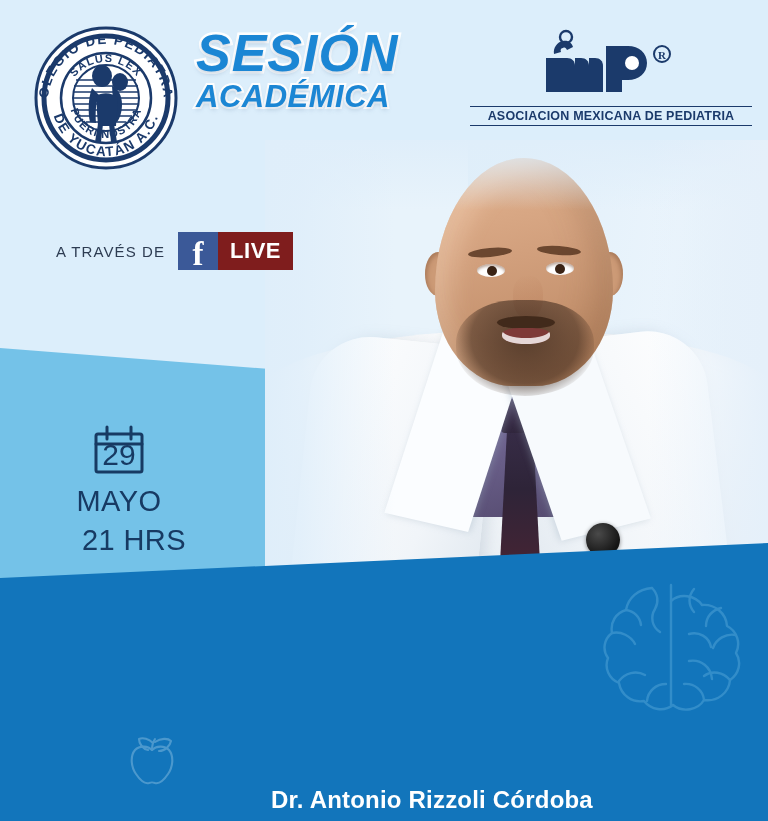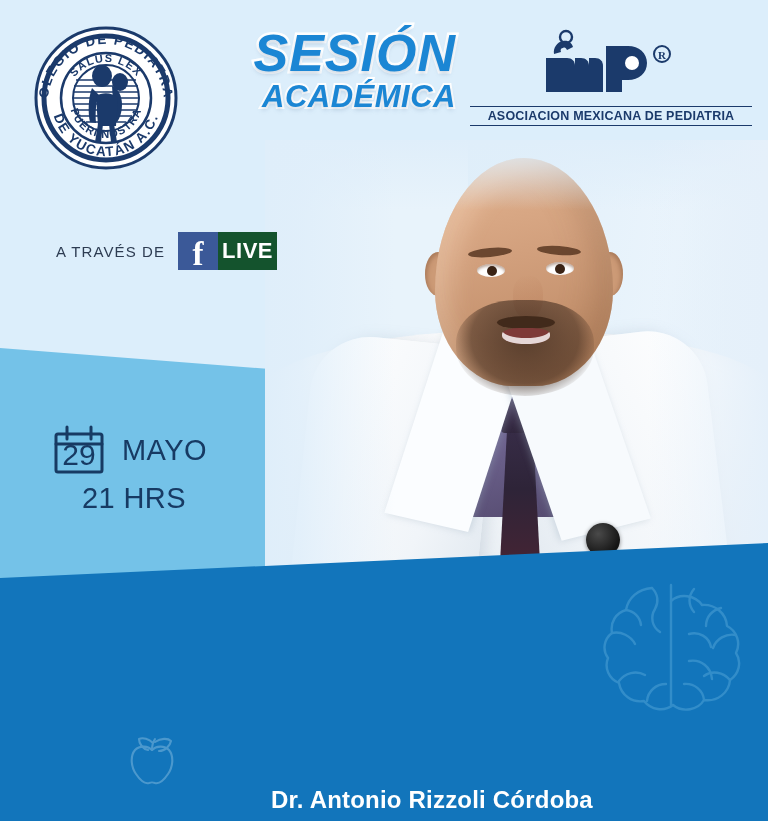--- a/index.html
+++ b/index.html
@@ -201,21 +201,21 @@
   .amp-name{
     font-size:12.5px; font-weight:bold; letter-spacing:.2px;
     color:#1b3a6b; white-space:nowrap;
     border-top:1.6px solid #1b3a6b; border-bottom:1.6px solid #1b3a6b;
     padding:2px 0 2px;
     font-family:"Liberation Sans", sans-serif;
   }
 
   .title-block{
     position:absolute; left:196px; top:28px; width:260px; z-index:9;
-    text-align:right;
+    text-align:left;
   }
   .t-sesion{
     font-size:52px; font-weight:bold; font-style:italic;
     color:#1b86d4; letter-spacing:1px; line-height:.98;
     -webkit-text-stroke:5px #ffffff;
     paint-order: stroke fill;
     text-shadow: 0 3px 4px rgba(120,150,180,.35);
   }
   .t-acad{
     font-size:31px; font-weight:bold; font-style:italic;
@@ -238,30 +238,30 @@
   .fb-sq{
     width:40px; background:#3b5998; display:flex;
     align-items:flex-end; justify-content:center;
   }
   .fb-f{
     font-family:"Liberation Serif", serif;
     font-weight:bold; font-size:33px; color:#ffffff; line-height:1;
     transform:translateY(1px);
   }
   .fb-live{
-    background:#14532d; color:#ffffff;
+    background:#7f1d1d; color:#ffffff;
     font-size:22px; font-weight:bold; letter-spacing:.5px;
-    padding:0 4px; display:flex; align-items:center;
+    padding:0 12px; display:flex; align-items:center;
   }
 
   
   .date-block{
     position:absolute; left:52px; top:424px; z-index:9; color:#173a63;
   }
-  .date-row{ display:flex; align-items:center; gap:16px; }
+  .date-row{ display:flex; align-items:center; gap:9px;flex-direction:column; }
   .cal-icon{ position:relative; width:54px; height:52px; }
   .cal-day{
     position:absolute; left:0; top:0;
     font-size:30px; font-weight:500; color:#173a63;
     width:54px; height:52px; display:flex; align-items:center; justify-content:center;
     padding-top:9px;
   }
   .date-month{ font-size:29px; font-weight:500; letter-spacing:.4px; }
   .date-time{ font-size:29px; font-weight:500; letter-spacing:.4px; margin-top:6px; padding-left:30px;}
 

